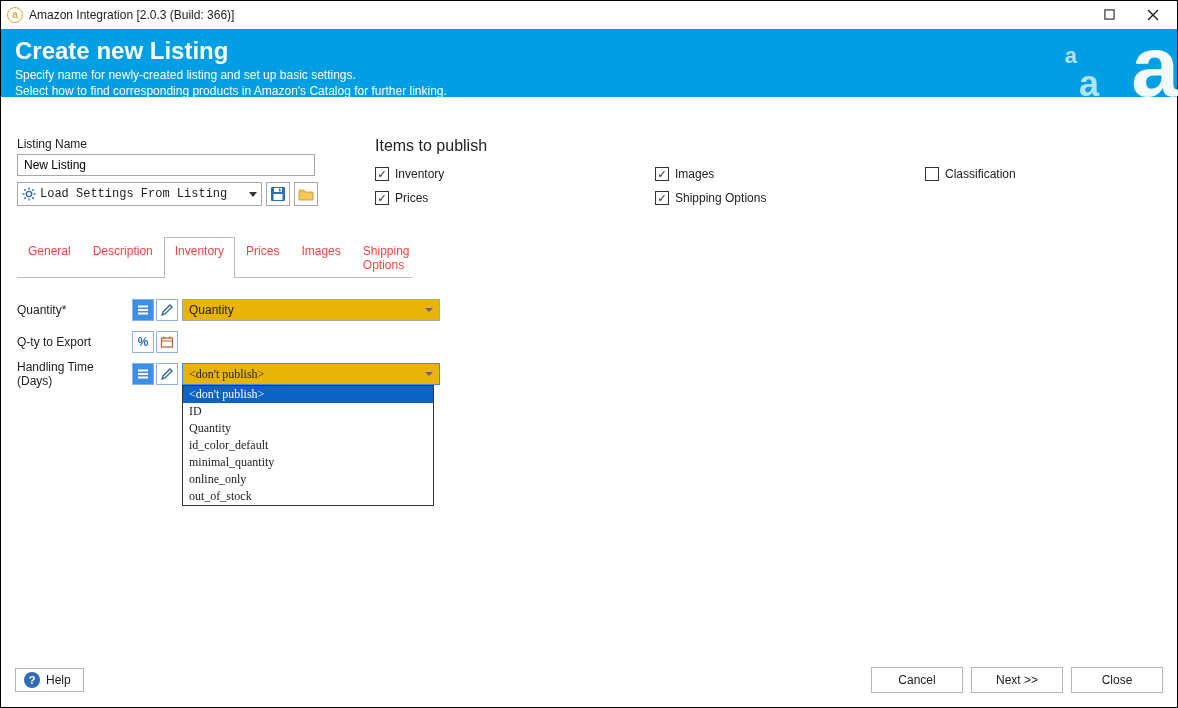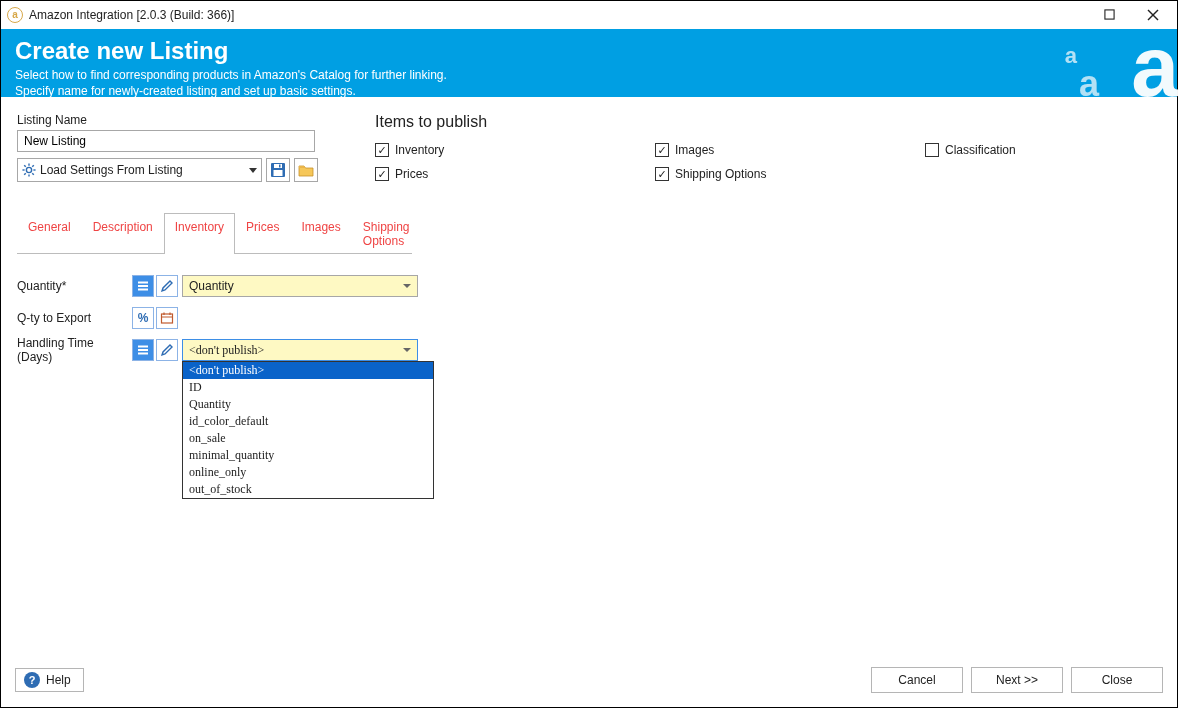--- a/index.html
+++ b/index.html
@@ -85,38 +85,39 @@
     font-size: 22px; font-weight: 900; color: #b3e1f5;
     font-family: Arial, sans-serif;
   }
 
   
   .body {
     flex: 1;
     padding: 16px 16px 0 16px;
     position: relative;
     overflow: hidden;
+    margin-top: 24px;
   }
 
   .left-col { width: 320px; }
   .row-flex { display: flex; gap: 10px; align-items: flex-start; }
 
   .field-label { font-size: 12px; margin-bottom: 3px; display: block; }
 
   .text-input {
     border: 1px solid #a7a7a7;
     height: 22px;
     padding: 2px 6px;
     width: 298px;
     font-size: 12px;
     font-family: inherit;
   }
 
   .settings-row {
-    display: flex; align-items: center; gap: 4px; margin-top: 6px;
+    display: flex; align-items: center; gap: 4px; margin-top: 6px; font-family: Liberation Mono, monospace;
   }
   .combo-load {
     border: 1px solid #a7a7a7;
     height: 24px; width: 245px;
     display: flex; align-items: center;
     padding: 0 4px;
     background: #fff;
     position: relative;
   }
   .combo-load .gear {
@@ -198,24 +199,24 @@
     margin-right: 2px;
   }
   .mini-btn.blue { background: #3d8ee6; color: #fff; }
   .mini-btn.pencil { background: #fff; }
   .mini-btn.percent { background: #fff; color: #2e6cb3; font-weight: bold; font-size: 12px;}
   .mini-btn.cal { background: #fff; }
   .mini-btn svg { width: 14px; height: 14px; }
 
   .combo {
     border: 1px solid #a7a7a7;
-    height: 22px; width: 236px;
+    height: 22px; width: 258px;
     display: flex; align-items: center;
     padding: 0 6px;
-    background: #fef9c3;
+    background: #eab308;
     margin-left: 2px;
     position: relative;
     font-size: 12px;
   }
   .combo .caret {
     margin-left: auto;
     width: 0; height: 0;
     border-left: 4px solid transparent;
     border-right: 4px solid transparent;
     border-top: 4px solid #666;
@@ -291,22 +292,22 @@
             <line x1="1" y1="1" x2="11" y2="11" stroke="#222" stroke-width="1.4"></line>
             <line x1="11" y1="1" x2="1" y2="11" stroke="#222" stroke-width="1.4"></line>
           </svg>
       </div>
     </div>
   </div>
 
   <div class="header">
     <h1>Create new Listing</h1>
     <div class="desc">
+      <div>Specify name for newly-created listing and set up basic settings.</div>
       <div>Select how to find corresponding products in Amazon's Catalog for further linking.</div>
-      <div>Specify name for newly-created listing and set up basic settings.</div>
     </div>
     <div class="bg-a-xs">a</div>
     <div class="bg-a-sm">a</div>
     <div class="bg-a">a</div>
   </div>
 
   <div class="body">
     <div class="row-flex">
 
       <div class="left-col">
@@ -436,21 +437,20 @@
       </div>
       <div class="combo focus">
         <span>&lt;don't publish&gt;</span>
         <span class="caret"></span>
 
         <div class="dropdown">
           <div class="opt selected">&lt;don't publish&gt;</div>
           <div class="opt">ID</div>
           <div class="opt">Quantity</div>
           <div class="opt">id_color_default</div>
-          <div class="opt">on_sale</div>
           <div class="opt">minimal_quantity</div>
           <div class="opt">online_only</div>
           <div class="opt">out_of_stock</div>
         </div>
       </div>
     </div>
   </div>
 
   <div class="footer">
     <div class="help-btn">

